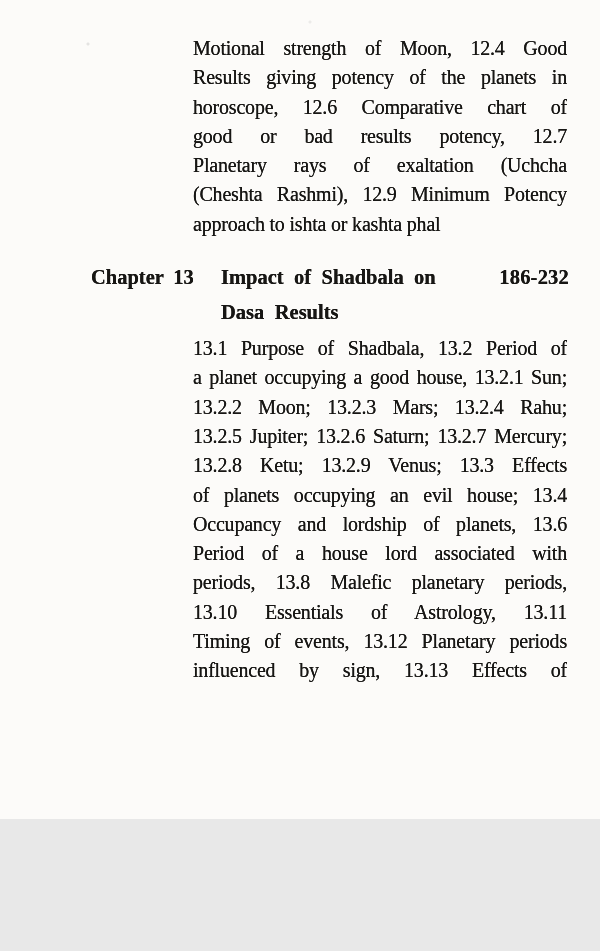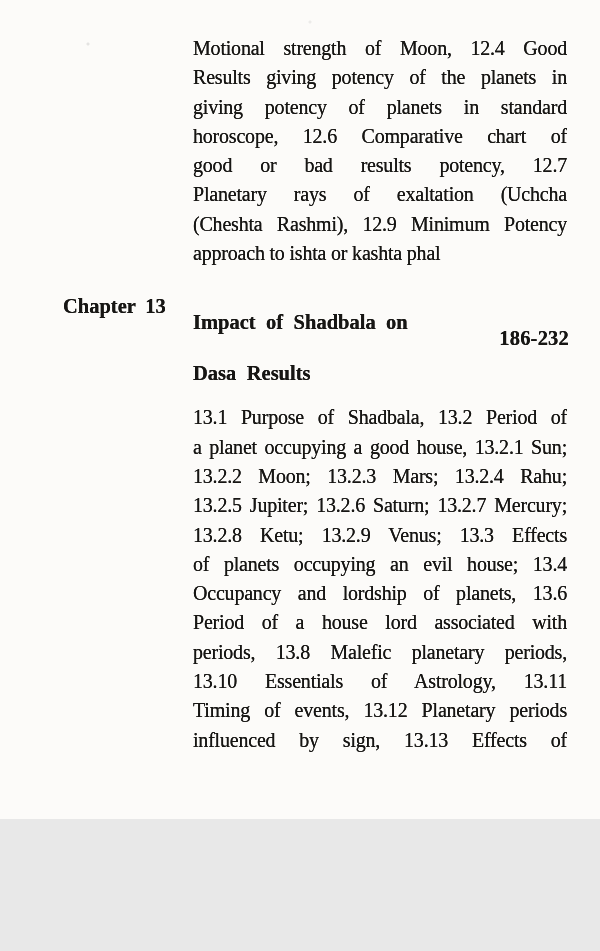--- a/index.html
+++ b/index.html
@@ -34,48 +34,47 @@
   .para-12 { padding-top: 34px; }
   .para-12 .line:last-child { text-align-last: left; }
   .chapter-row {
     display: flex;
     margin-top: 21px;
     font-weight: bold;
     font-size: 20.5px;
     line-height: 35px;
   }
   .chapter-label {
-    margin-left: 63px;
+    margin-left: 91px;
     width: 130px;
     white-space: nowrap;
     word-spacing: 0.22em;
     flex: 0 0 auto;
   }
   .chapter-main {
     flex: 1 1 auto;
     margin-right: 31px;
   }
   .chapter-title-row {
     display: flex;
     justify-content: space-between;
     align-items: center;
   }
   .chapter-title-line { word-spacing: 0.26em; }
-  .chapter-pages { white-space: nowrap; letter-spacing: 0.2px; margin-top: 32px; }
-  .para-13 { margin-top: 12px; }
+  .chapter-pages { white-space: nowrap; letter-spacing: 0.2px; }
+  .para-13 { margin-top: 4px; }
 </style>
 </head>
 <body>
 
 <div class="page" style="color: rgb(23, 22, 20);">
 
   <div class="para para-12">
       <div class="line">Motional strength of Moon, 12.4 Good</div>
       <div class="line">Results giving potency of the planets in</div>
-      <div class="line">giving potency of planets in standard</div>
       <div class="line">horoscope, 12.6 Comparative chart of</div>
       <div class="line">good or bad results potency, 12.7</div>
       <div class="line">Planetary rays of exaltation (Uchcha</div>
       <div class="line">(Cheshta Rashmi), 12.9 Minimum Potency</div>
       <div class="line">approach to ishta or kashta phal</div>
     </div>
 
   <div class="chapter-row">
     <div class="chapter-label">Chapter 13</div>
     <div class="chapter-main">

